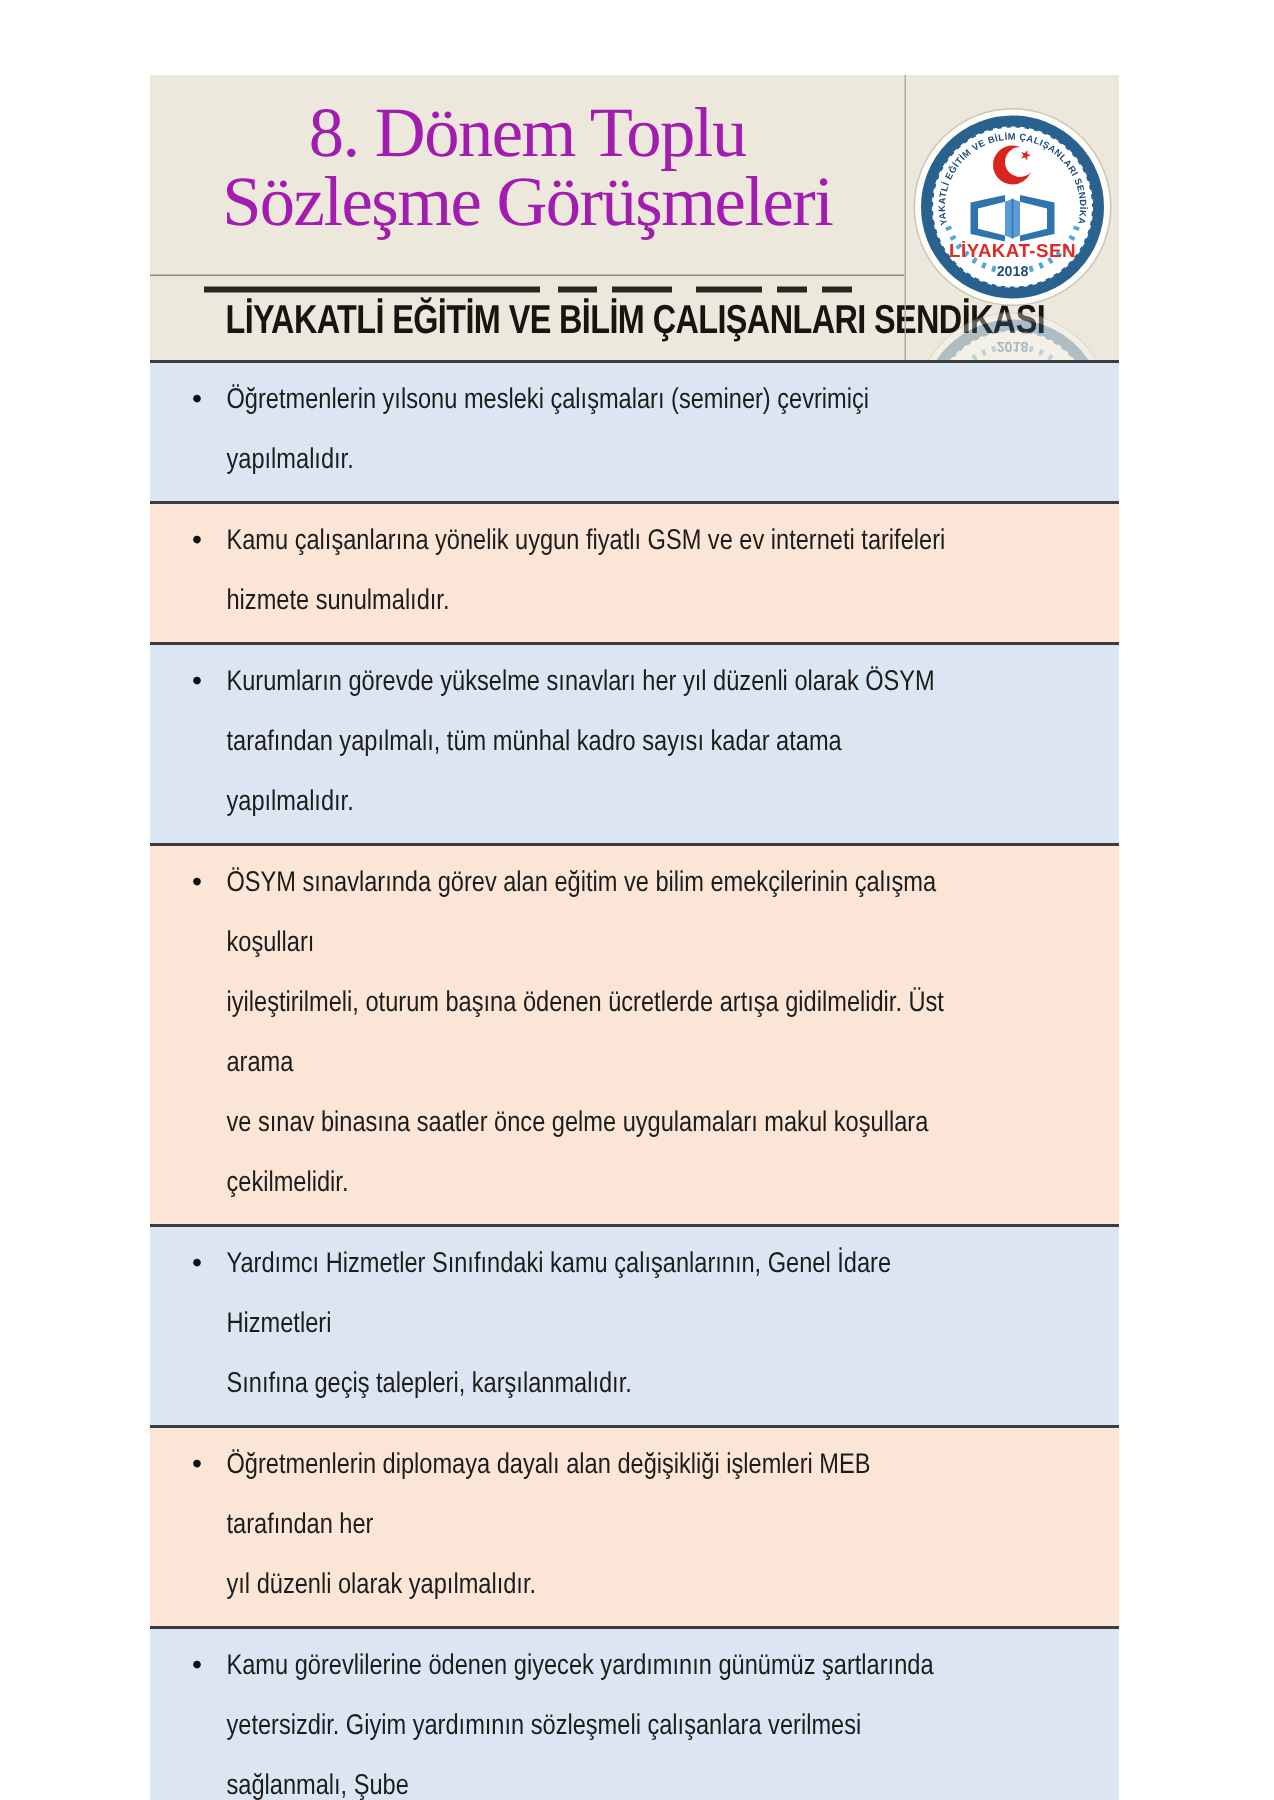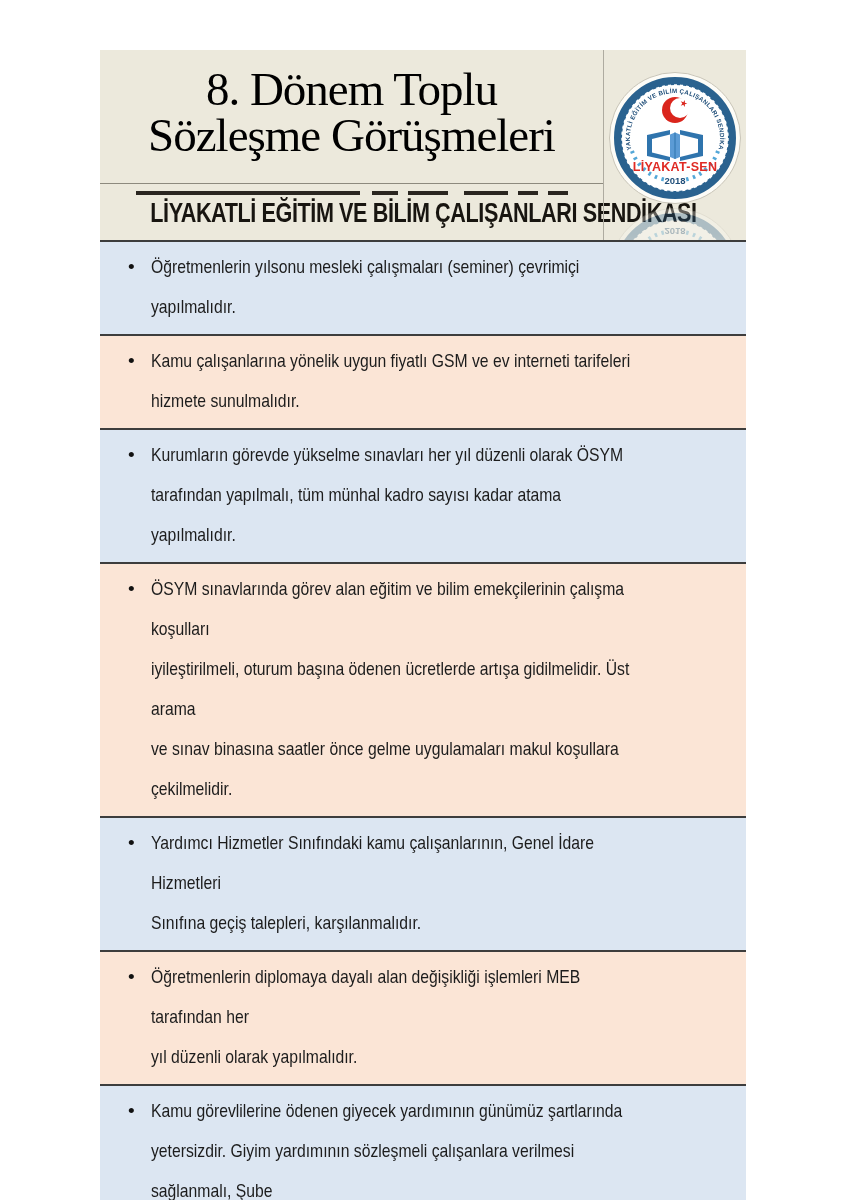--- a/index.html
+++ b/index.html
@@ -4,21 +4,21 @@
 <style>
   html,body{margin:0;padding:0;background:#fff;}
   .page{position:relative;width:849px;height:1200px;background:#ffffff;overflow:hidden;
         font-family:"Liberation Sans",sans-serif;color:#1c1c1c;}
   .doc{position:absolute;left:100px;top:50px;width:646px;}
 
   
   .hdr{display:flex;height:190px;background:#ece9dc;}
   .hdr-left{width:503px;box-sizing:border-box;position:relative;}
   .hdr-title{padding-top:16px;text-align:center;font-family:"Liberation Serif",serif;
-             font-size:47px;line-height:46px;letter-spacing:-1px;color:#000000;font-weight:500;}
+             font-size:47px;line-height:46px;letter-spacing:-1px;color:#a21caf;font-weight:500;}
   .hdr-rule{border-top:1px solid #8d8a7e;margin-top:25px;}
   .refl-dashes{display:flex;justify-content:center;align-items:center;margin-top:7px;height:4px;}
   .refl-dashes div{height:3.5px;background:#2a2620;}
   .rd1{width:224px;margin-right:12px;}
   .rd2{width:26px;margin-right:10px;}
   .rd3{width:40px;margin-right:16px;}
   .rd4{width:44px;margin-right:10px;}
   .rd5{width:20px;margin-right:10px;}
   .rd6{width:20px;}
   .hdr-subtitle{margin-top:3px;text-align:center;font-weight:700;font-size:27px;

